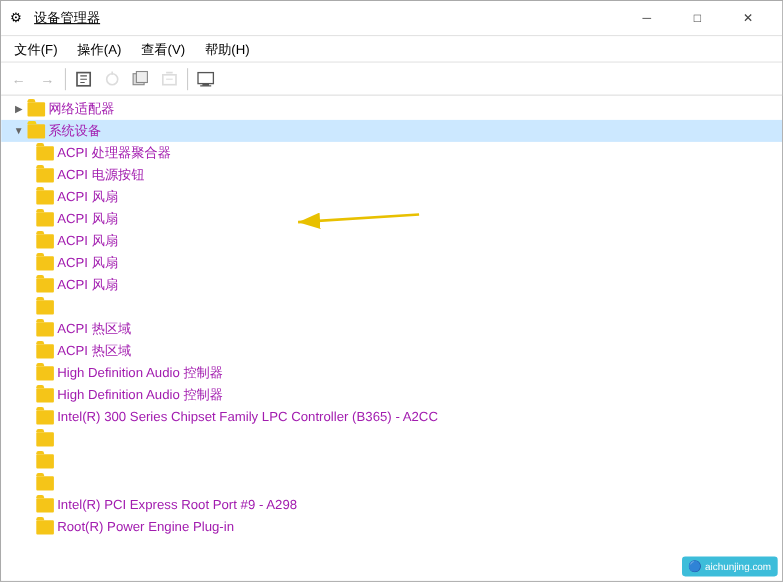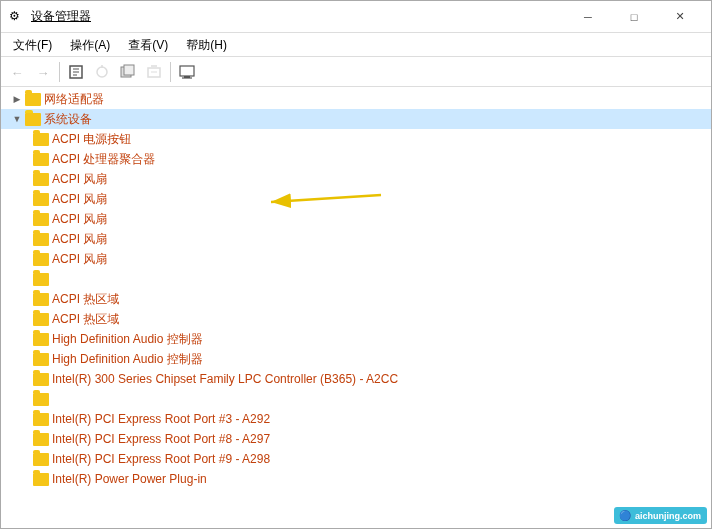--- a/index.html
+++ b/index.html
@@ -193,21 +193,21 @@
       position: absolute;
       top: -3px;
       left: 0;
       width: 8px;
       height: 3px;
       background: #f5d018;
       border-radius: 2px 2px 0 0;
     }
     .tree-label {
       font-size: 12px;
-      color: #c2410c;
+      color: #a21caf;
     }
 
     
     .watermark {
       position: absolute;
       bottom: 4px;
       right: 4px;
       display: flex;
       align-items: center;
       gap: 4px;
@@ -296,34 +296,34 @@
             <span class="folder-icon-open"></span>
           </span>
         <span class="tree-label">系统设备</span>
       </div>
 
       <div class="tree-item">
         <span class="tree-indent" style="width:32px"></span>
         <span class="tree-icon">
             <span class="folder-icon"></span>
           </span>
+        <span class="tree-label">ACPI 处理器聚合器</span>
+      </div>
+      <div class="tree-item">
+        <span class="tree-indent" style="width:32px"></span>
+        <span class="tree-icon">
+            <span class="folder-icon"></span>
+          </span>
         <span class="tree-label">ACPI 电源按钮</span>
       </div>
       <div class="tree-item">
         <span class="tree-indent" style="width:32px"></span>
         <span class="tree-icon">
             <span class="folder-icon"></span>
           </span>
-        <span class="tree-label">ACPI 处理器聚合器</span>
-      </div>
-      <div class="tree-item">
-        <span class="tree-indent" style="width:32px"></span>
-        <span class="tree-icon">
-            <span class="folder-icon"></span>
-          </span>
         <span class="tree-label">ACPI 风扇</span>
       </div>
       <div class="tree-item">
         <span class="tree-indent" style="width:32px"></span>
         <span class="tree-icon">
             <span class="folder-icon"></span>
           </span>
         <span class="tree-label">ACPI 风扇</span>
       </div>
       <div class="tree-item">
@@ -392,42 +392,40 @@
         <span class="tree-indent" style="width:32px"></span>
         <span class="tree-icon">
             <span class="folder-icon"></span>
           </span>
       </div>
       <div class="tree-item">
         <span class="tree-indent" style="width:32px"></span>
         <span class="tree-icon">
             <span class="folder-icon"></span>
           </span>
-        <span class="tree-label">Intel(R) PCI Express Root Port #3 - A292</span>
-      </div>
-      <div class="tree-item">
-        <span class="tree-indent" style="width:32px"></span>
-        <span class="tree-icon">
-            <span class="folder-icon"></span>
-          </span>
-        <span class="tree-label">Intel(R) PCI Express Root Port #8 - A297</span>
+      </div>
+      <div class="tree-item">
+        <span class="tree-indent" style="width:32px"></span>
+        <span class="tree-icon">
+            <span class="folder-icon"></span>
+          </span>
       </div>
       <div class="tree-item">
         <span class="tree-indent" style="width:32px"></span>
         <span class="tree-icon">
             <span class="folder-icon"></span>
           </span>
         <span class="tree-label">Intel(R) PCI Express Root Port #9 - A298</span>
       </div>
       <div class="tree-item">
         <span class="tree-indent" style="width:32px"></span>
         <span class="tree-icon">
             <span class="folder-icon"></span>
           </span>
-        <span class="tree-label">Intel(R) Power Power Plug-in</span>
+        <span class="tree-label">Root(R) Power Engine Plug-in</span>
       </div>
 
     </div>
 
     <svg style="position:absolute;top:0;left:0;width:100%;height:100%;pointer-events:none;">
 
       <defs>
         <marker id="arrowhead1" markerWidth="8" markerHeight="6" refX="8" refY="3" orient="auto">
           <polygon points="0 0, 8 3, 0 6" fill="#e8c000"></polygon>
         </marker>
@@ -436,18 +434,18 @@
       <line x1="380" y1="108" x2="270" y2="115" stroke="#e8c000" stroke-width="2.5" marker-end="url(#arrowhead1)"></line>
 
       <line x1="420" y1="460" x2="300" y2="453" stroke="#e8c000" stroke-width="2.5" marker-end="url(#arrowhead1)"></line>
 
       <line x1="420" y1="488" x2="300" y2="472" stroke="#e8c000" stroke-width="2.5" marker-end="url(#arrowhead1)"></line>
     </svg>
 
     <div class="watermark">
       <div style="display:flex;align-items:center;gap:3px;background:#29b6d6;padding:3px 6px;border-radius:3px;">
         <span style="color:white;font-size:10px;font-weight:bold;">🔵</span>
-        <span style="color:white;font-size:9px;font-weight:bold;">aichunjing.com</span>
+        <span style="color:white;font-size:9px;font-weight:normal;">aichunjing.com</span>
       </div>
     </div>
 
   </div>
 </div>
 
 </body></html>

